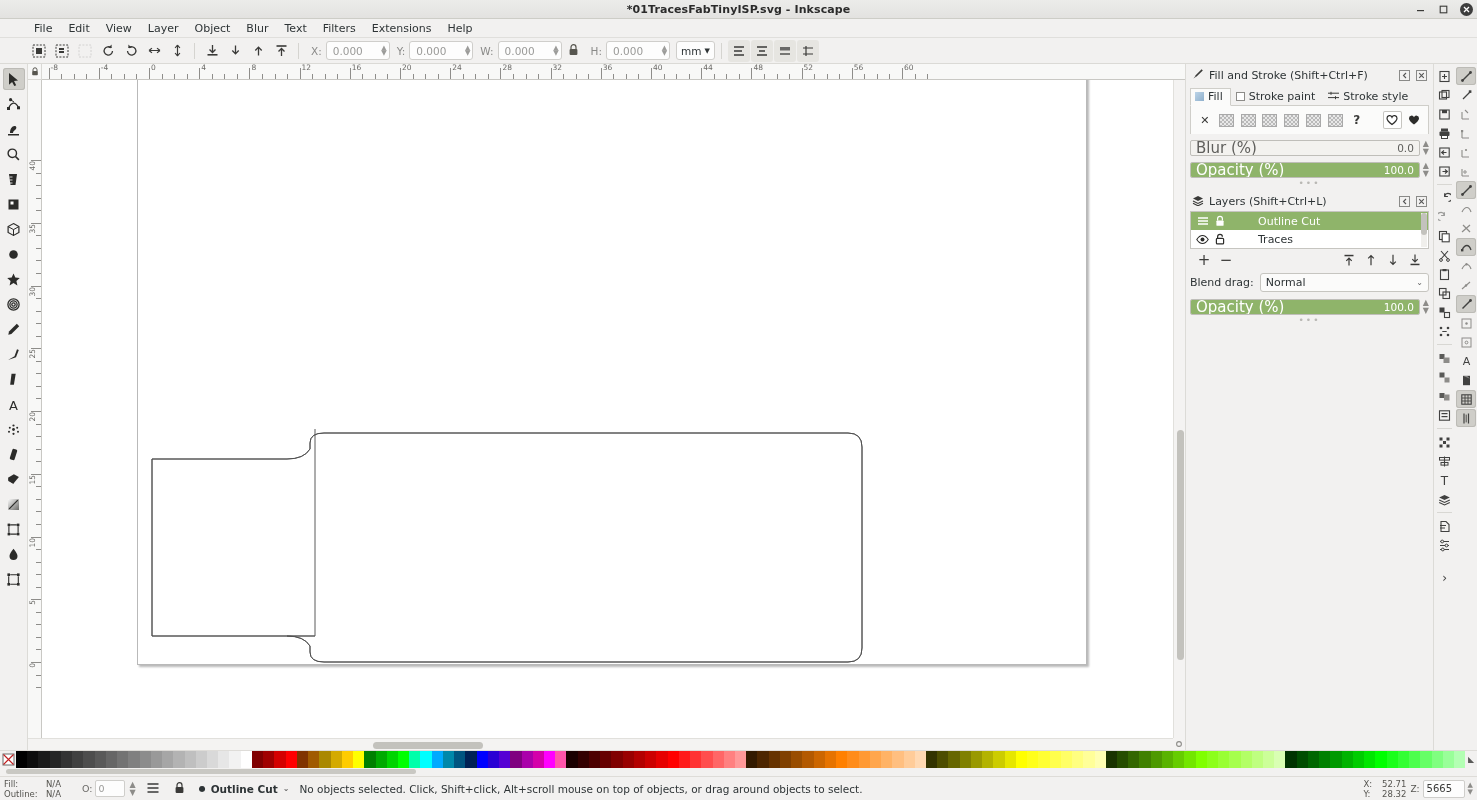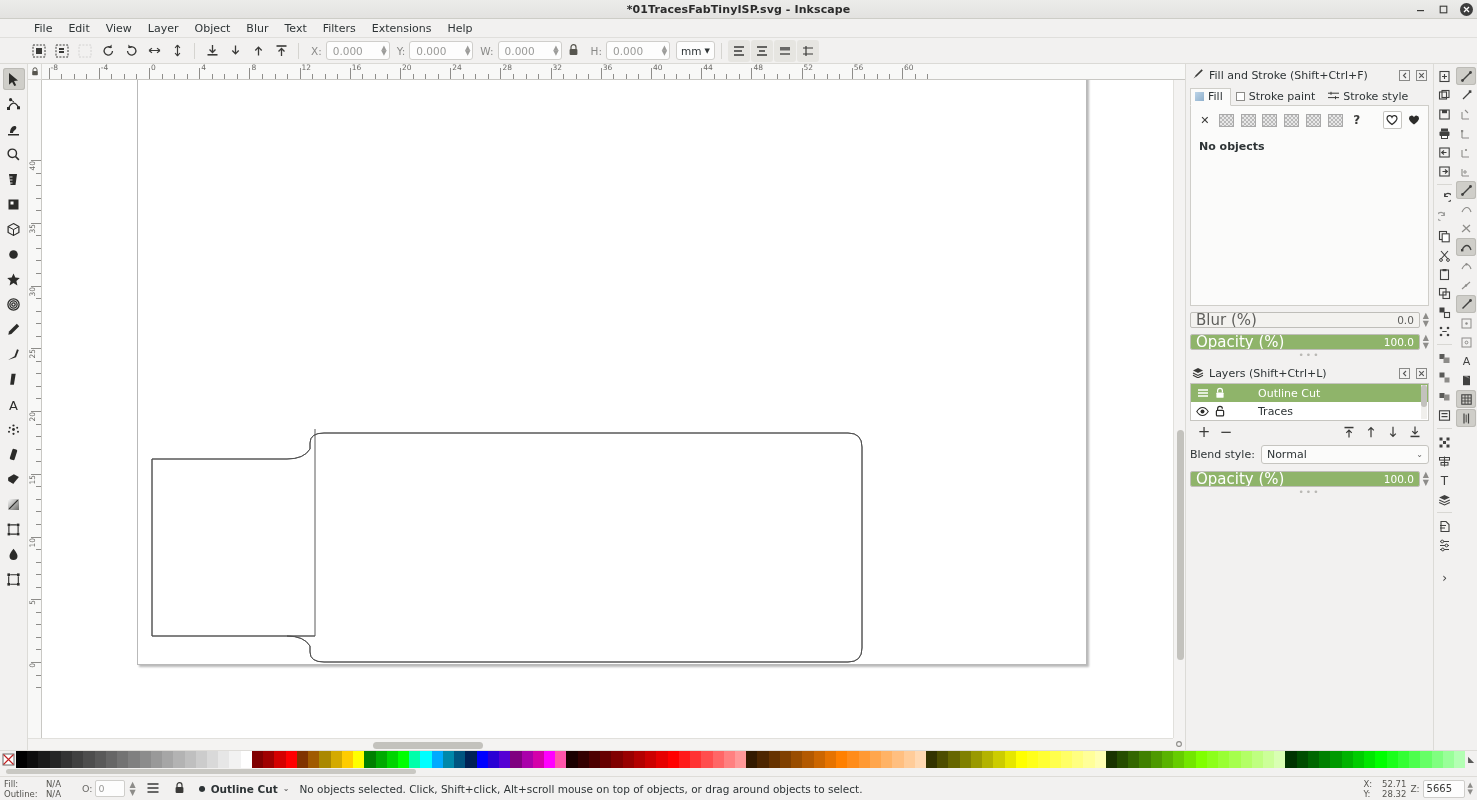--- a/index.html
+++ b/index.html
@@ -966,23 +966,20 @@
                 <path d="M6 10.4C2 7.6 1 5.6 1 4.2A2.6 2.6 0 0 1 6 3.2 2.6 2.6 0 0 1 11 4.2c0 1.4-1 3.4-5 6.2z" fill="none" stroke="#2c2c2a" stroke-width="1.2"></path>
               </svg>
           </div>
           <div class="ftbtn">
             <svg width="12" height="12" viewBox="0 0 12 12">
                 <path d="M6 10.4C2 7.6 1 5.6 1 4.2A2.6 2.6 0 0 1 6 3.2 2.6 2.6 0 0 1 11 4.2c0 1.4-1 3.4-5 6.2z" fill="#2c2c2a"></path>
               </svg>
           </div>
         </div>
 
-        <div class="fs-body">
-          <div class="noobj">No objects</div>
-        </div>
 
         <div class="slider-row">
           <div class="slider">
             <span class="fillbar" style="width:0%;"></span>
             <span class="sl-lbl">Blur (%)</span>
             <span class="sl-val">0.0</span>
           </div>
           <span class="sp-arrows">▲<br>▼</span>
         </div>
         <div class="slider-row">
@@ -1079,21 +1076,21 @@
           </div>
           <div class="lb">
             <svg width="14" height="14" viewBox="0 0 14 14">
                 <rect x="2.5" y="10.7" width="9" height="1.5" fill="#3a3a38"></rect>
                 <path d="M7 1.5v7.1M4.3 6.2L7 8.9l2.7-2.7" fill="none" stroke="#3a3a38" stroke-width="1.2"></path>
               </svg>
           </div>
         </div>
 
         <div class="blend-row">
-          <span class="blend-lbl">Blend style:</span>
+          <span class="blend-lbl">Blend drag:</span>
           <div class="combo">
             <span class="cv">Normal</span>
             <span style="font-size:8px;color:#666;">⌄</span>
           </div>
         </div>
 
         <div class="slider-row">
           <div class="slider on">
             <span class="fillbar" style="width:100%;"></span>
             <span class="sl-lbl">Opacity (%)</span>

